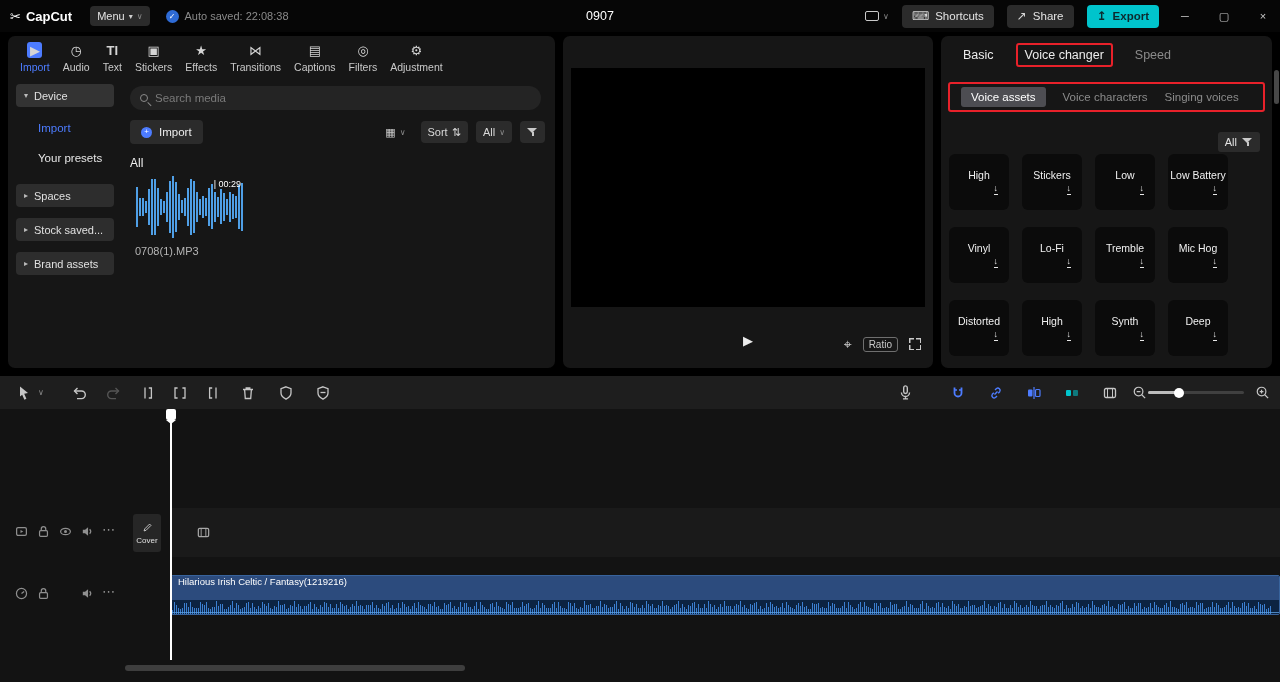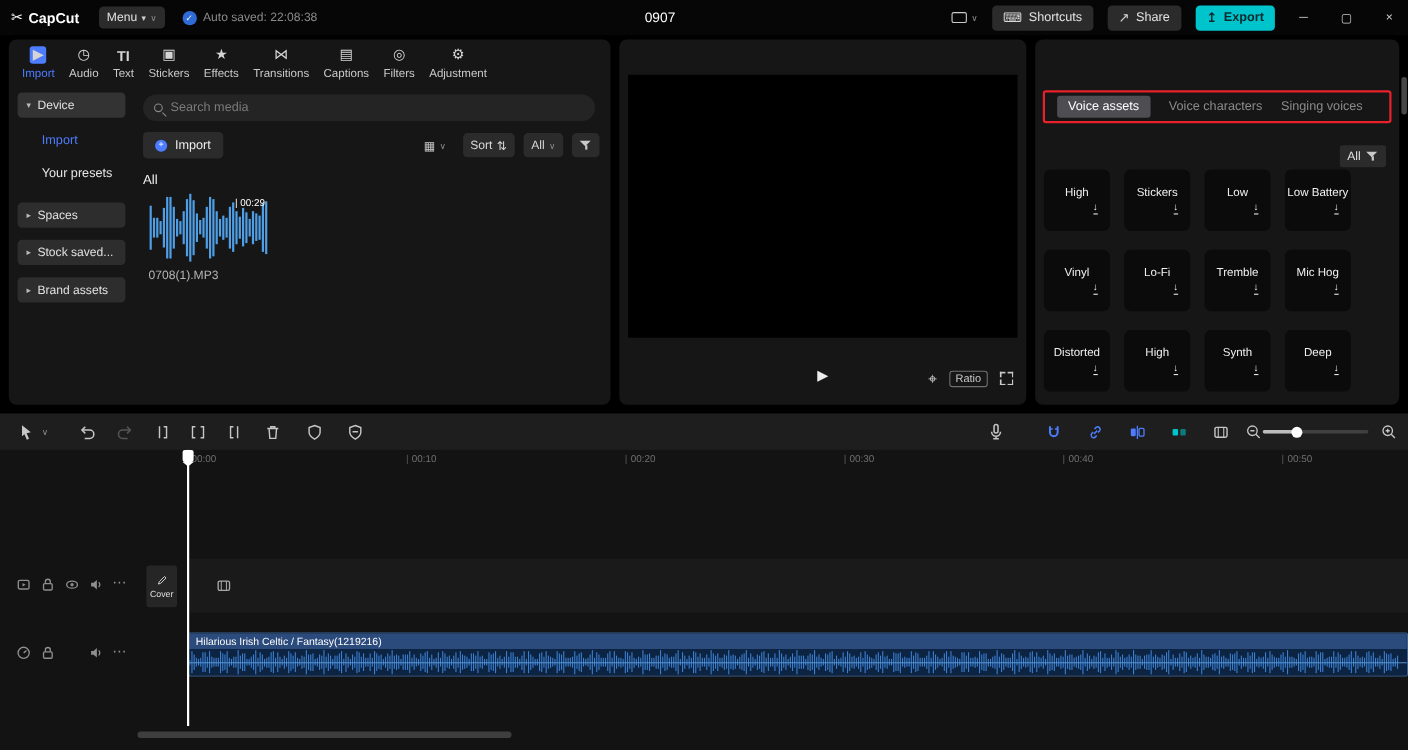--- a/index.html
+++ b/index.html
@@ -137,21 +137,21 @@
 .ph-handle{position:absolute;left:166px;top:33px;width:10px;height:11px;background:#fff;border-radius:2px;z-index:6}
 .ph-handle::after{content:"";position:absolute;left:0;top:11px;border-left:5px solid transparent;border-right:5px solid transparent;border-top:4px solid #fff}
 .ph-line{position:absolute;left:170px;top:33px;width:2px;height:251px;background:#fff;z-index:5}
 .th-icon{position:absolute;background:none;border:none;color:#8f8f8f}
 .th-more{font-size:13px;color:#8f8f8f;background:none;border:none;position:absolute}
 .video-band{position:absolute;left:171px;top:132px;width:1109px;height:49px;background:#1a1a1a}
 .vb-icon{position:absolute;left:25px;top:17px;color:#a8a8a8}
 .cover-chip{position:absolute;left:133px;top:138px;width:28px;height:38px;background:#262626;border:none;border-radius:3px;display:flex;flex-direction:column;align-items:center;justify-content:center;gap:3px;color:#e0e0e0}
 .cover-label{font-size:8px}
 .audio-clip{position:absolute;left:171px;top:199px;width:1109px;height:40px;border-radius:2px;overflow:hidden;border:1px solid #38639c}
-.ac-header{height:14px;background:#2c4b7d;display:flex;align-items:center;padding-left:6px}
+.ac-header{height:24px;background:#2c4b7d;display:flex;padding-left:6px}
 .ac-title{font-size:9.5px;color:#fff;white-space:nowrap}
 .ac-body{position:relative;height:24px;background:#0c2341}
 .wave-clip{display:flex;align-items:center;height:100%;overflow:hidden}
 .wave-clip i{display:block;width:1px;margin-right:1px;background:var(--clip-wave-blue);flex:0 0 auto}
 .ac-body::after{content:"";position:absolute;left:0;right:0;top:50%;height:1px;background:#5d9fe0;opacity:.8}
 .h-scroll{position:absolute;left:125px;top:289px;width:340px;height:6px;background:#3e3e3e;border-radius:3px}
 </style>
 </head>
 <body>
 
@@ -427,20 +427,25 @@
       <button class="focus-ic">⌖</button>
       <button class="ratio-chip">Ratio</button>
       <button class="fs-btn">
         <span class="fs-ic"></span>
       </button>
     </div>
   </div>
 </section>
 
 <section class="panel" id="voice-panel">
+  <div class="vtabs">
+    <button class="vtab">Basic</button>
+    <button class="vtab" id="tab-voice-changer">Voice changer</button>
+    <button class="vtab" id="tab-speed">Speed</button>
+  </div>
   <div class="subtab-box">
     <button class="subtab active">Voice assets</button>
     <button class="subtab">Voice characters</button>
     <button class="subtab">Singing voices</button>
   </div>
   <button class="vc-all-chip">
     <span>All</span>
     <span class="funnel"></span>
   </button>
   <div class="vgrid">
@@ -584,28 +589,20 @@
     <div class="zoom-track">
       <span class="zoom-knob"></span>
     </div>
     <button class="tbtn" style="left:1250px">
         <svg class="si" width="15" height="15">
           <use href="#i-zoom-in"></use>
         </svg>
       </button>
   </div>
 
-  <div id="tl-ruler">
-    <span class="rlabel" style="left:174px">00:00</span>
-    <span class="rlabel t" style="left:369px">00:10</span>
-    <span class="rlabel t" style="left:568px">00:20</span>
-    <span class="rlabel t" style="left:767px">00:30</span>
-    <span class="rlabel t" style="left:966px">00:40</span>
-    <span class="rlabel t" style="left:1165px">00:50</span>
-  </div>
 
   <div class="ph-handle"></div>
   <div class="ph-line"></div>
 
   <button class="th-icon" style="left:14px;top:148px">
       <svg class="si" width="15" height="15">
         <use href="#i-screen"></use>
       </svg>
     </button>
   <button class="th-icon" style="left:36px;top:148px">

